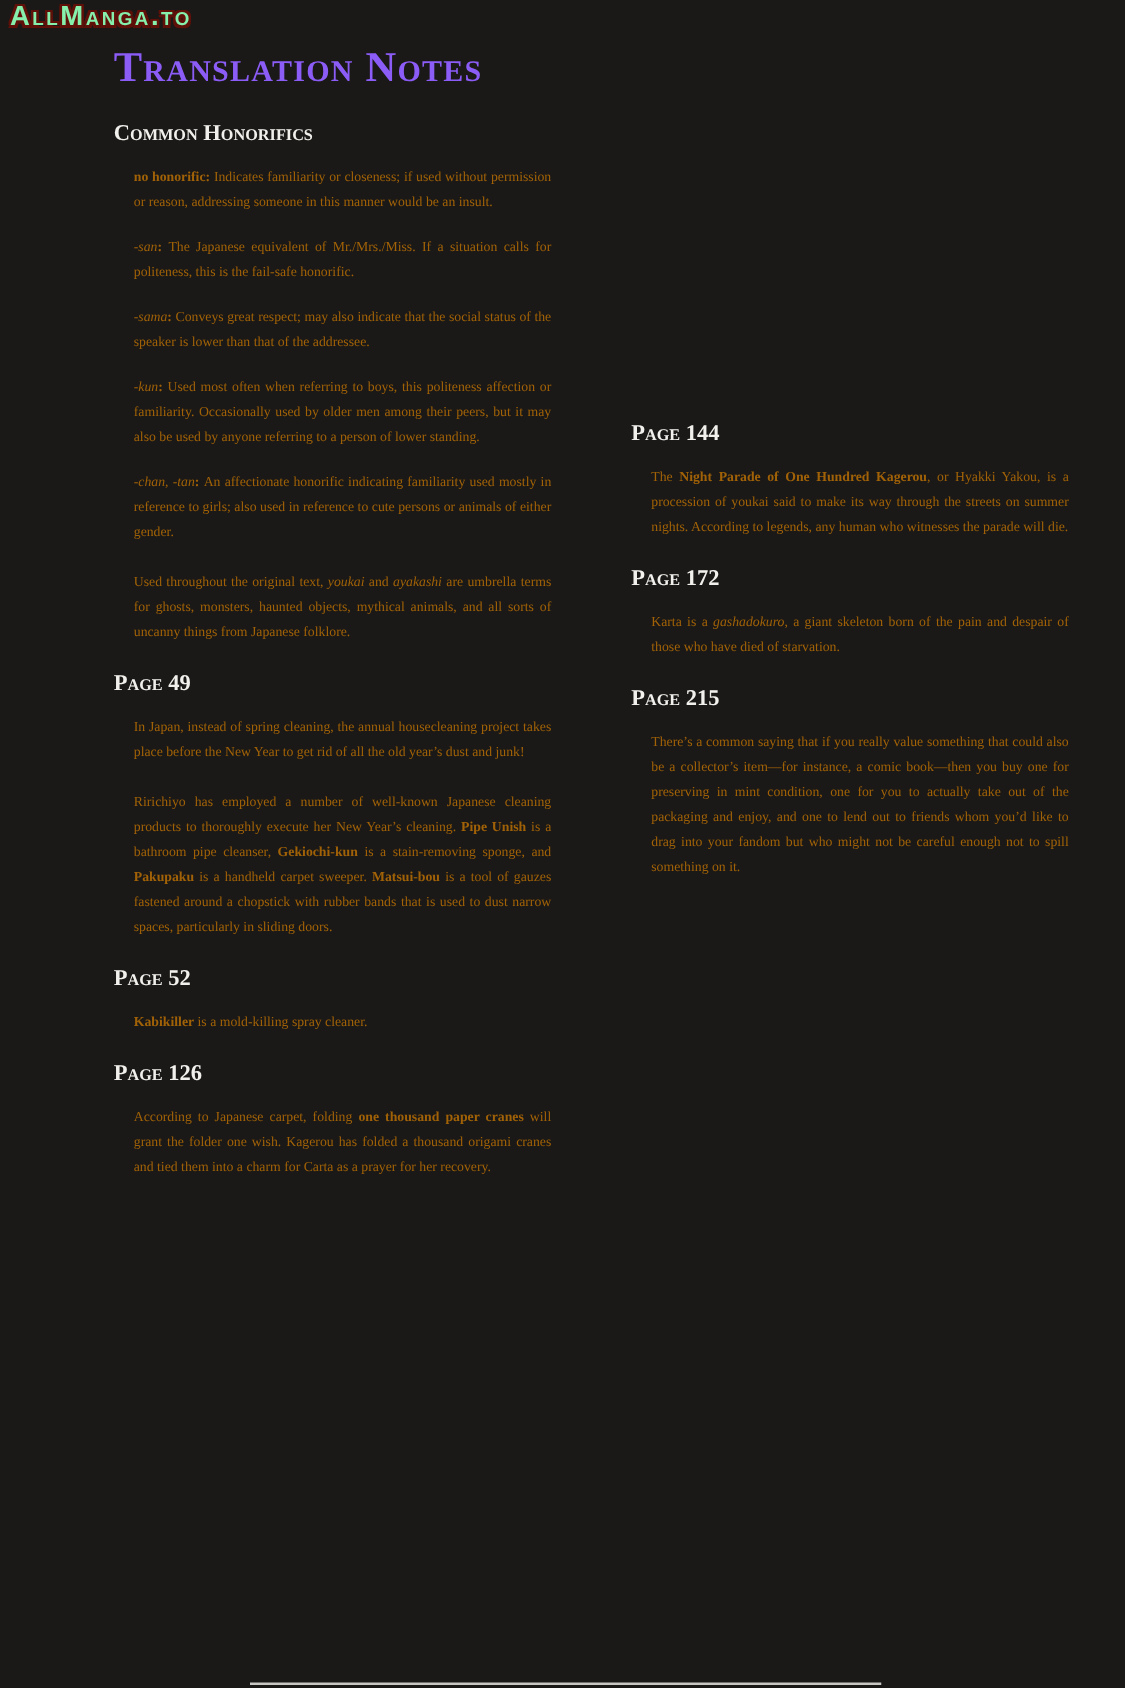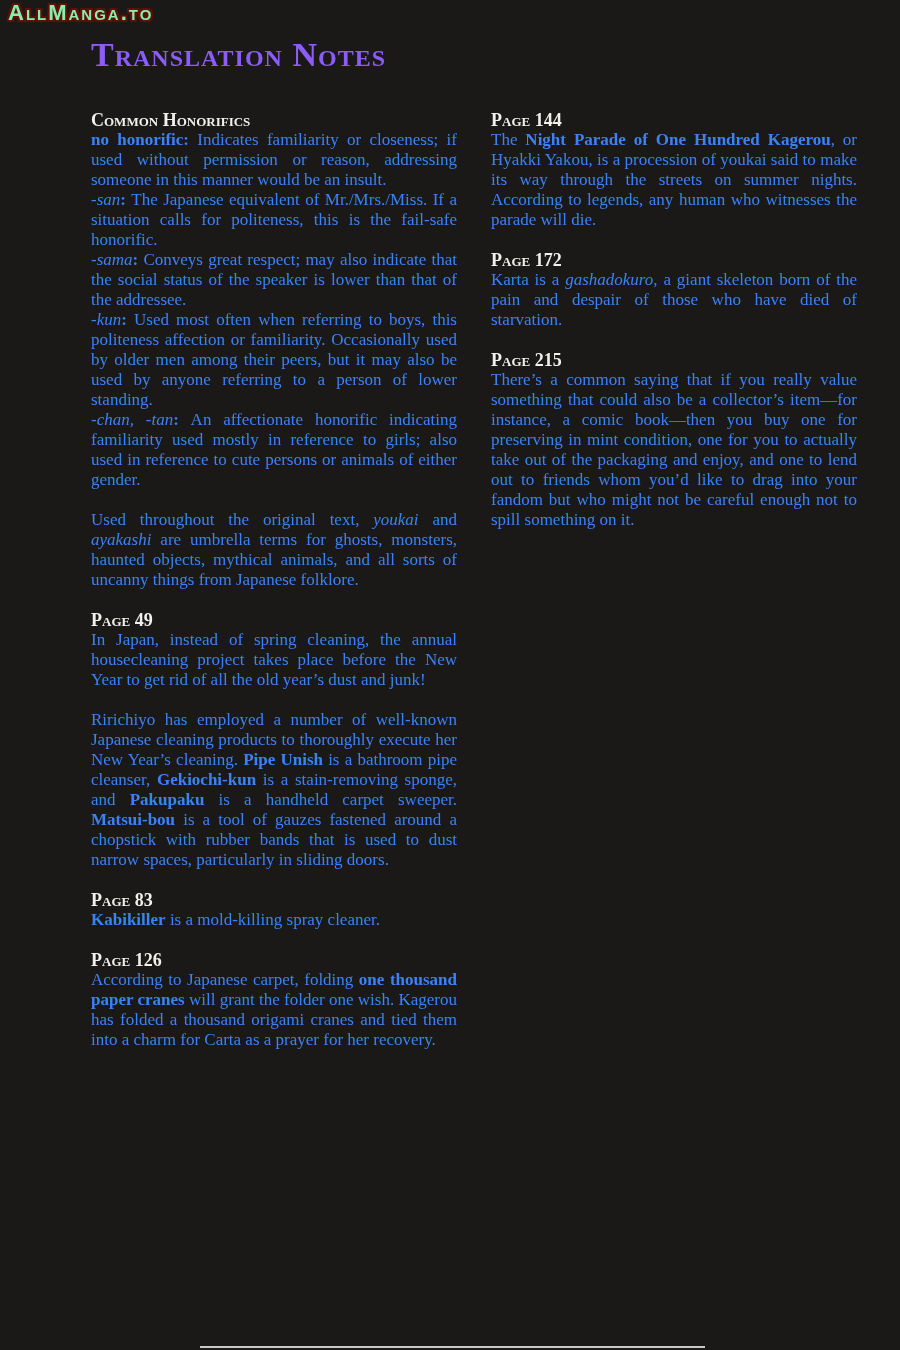--- a/index.html
+++ b/index.html
@@ -38,45 +38,46 @@
     margin: 0;
     font-variant: small-caps;
     font-weight: bold;
     font-size: 34px;
     letter-spacing: 1px;
     color: #8b5cf6;
   }
   .columns {
     position: absolute;
     left: 91px;
-    top: 110px;
+    top: 96px;
     width: 766px;
     display: flex;
-    gap: 34px;
+    gap: 48px;
+    align-items: center;
   }
   .col {
     width: 366px;
     flex: 0 0 366px;
   }
   .section { margin: 0; }
   .section + .section { margin-top: 20px; }
   .section-heading {
     margin: 0;
     font-size: 18px;
     line-height: 20px;
     font-weight: bold;
     font-variant: small-caps;
     color: #f2f0ed;
   }
   .para {
-    margin: 0;
-    font-size: 17px;
+    margin: 16px;
+    font-size: 11px;
     line-height: 20px;
     text-align: justify;
-    color: #3b82f6;
+    color: #a16207;
   }
   .para.gap { margin-top: 20px; }
   .s-b { font-weight: bold; }
   .s-i { }
   .s-bi { font-weight: normal; font-style: italic; }
   .bottom-divider {
     position: absolute;
     left: 200px;
     top: 1346px;
     width: 505px;
@@ -103,21 +104,21 @@
           <p class="para gap"><span>Used throughout the original text, </span><span class="s-bi">youkai</span><span> and </span><span class="s-bi">ayakashi</span><span> are umbrella terms for ghosts, monsters, haunted objects, mythical animals, and all sorts of uncanny things from Japanese folklore.</span></p>
         </div>
         <div class="section">
           <h3 class="section-heading">Page 49</h3>
           <p class="para"><span>In Japan, instead of spring cleaning, the annual housecleaning project takes place before the New Year to get rid of all the old year’s dust and junk!</span></p>
         </div>
         <div class="section">
           <p class="para"><span>Ririchiyo has employed a number of well-known Japanese cleaning products to thoroughly execute her New Year’s cleaning. </span><span class="s-b">Pipe Unish</span><span> is a bathroom pipe cleanser, </span><span class="s-b">Gekiochi-kun</span><span> is a stain-removing sponge, and </span><span class="s-b">Pakupaku</span><span> is a handheld carpet sweeper. </span><span class="s-b">Matsui-bou</span><span> is a tool of gauzes fastened around a chopstick with rubber bands that is used to dust narrow spaces, particularly in sliding doors.</span></p>
         </div>
         <div class="section">
-          <h3 class="section-heading">Page 83</h3>
+          <h3 class="section-heading">Page 52</h3>
           <p class="para"><span class="s-b">Kabikiller</span><span> is a mold-killing spray cleaner.</span></p>
         </div>
         <div class="section">
           <h3 class="section-heading">Page 126</h3>
           <p class="para"><span>According to Japanese carpet, folding </span><span class="s-b">one thousand paper cranes</span><span> will grant the folder one wish. Kagerou has folded a thousand origami cranes and tied them into a charm for Carta as a prayer for her recovery.</span></p>
         </div>
       </div>
     <div class="col" id="col-right">
         <div class="section">
           <h3 class="section-heading">Page 144</h3>

